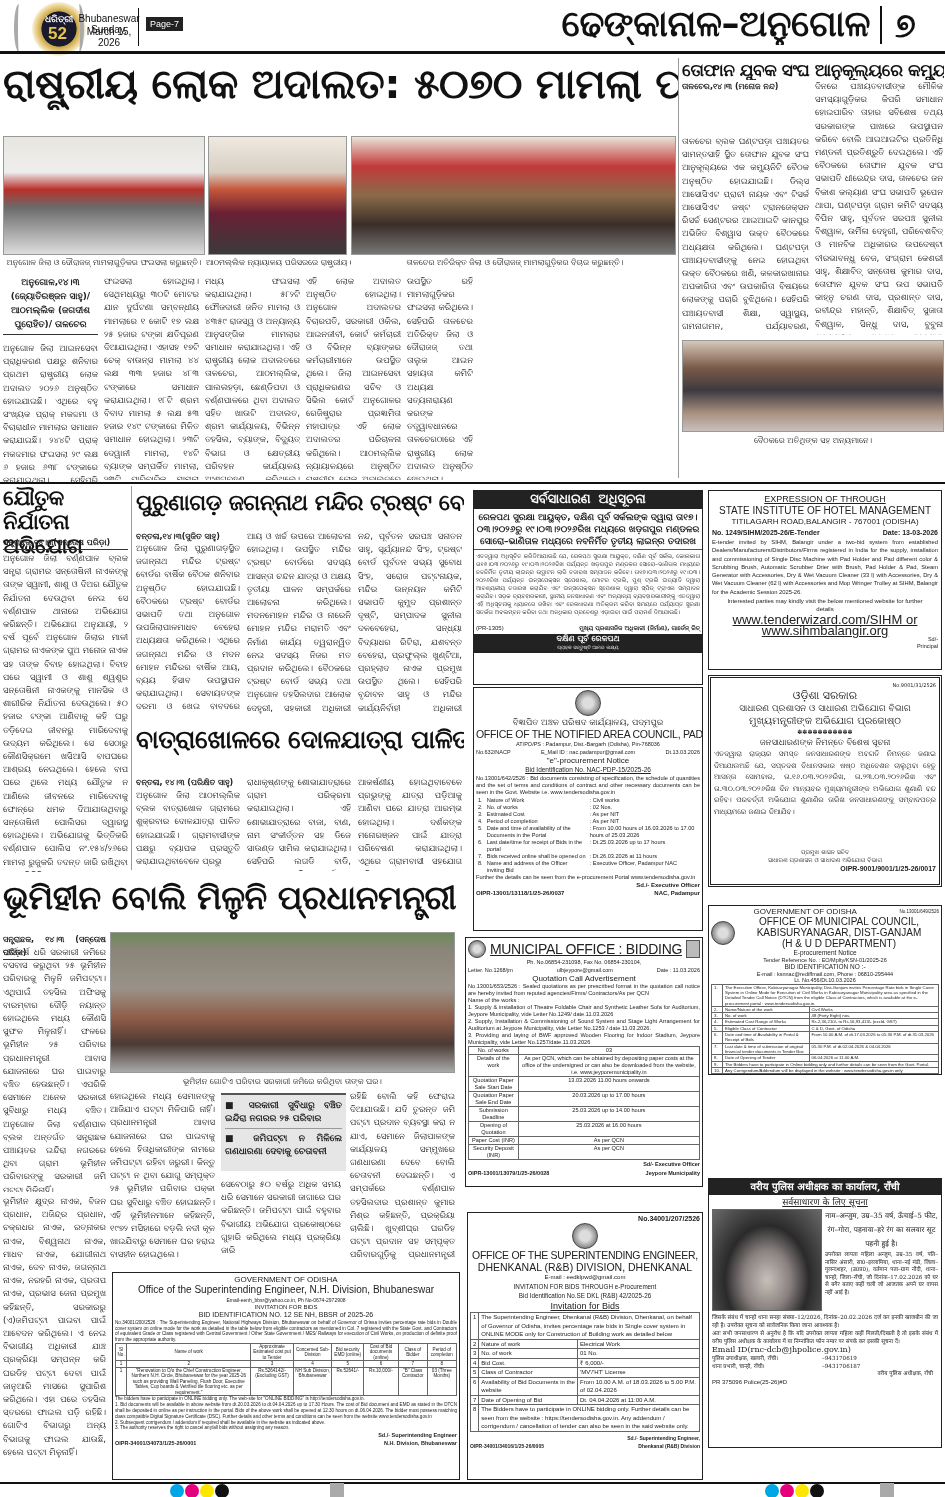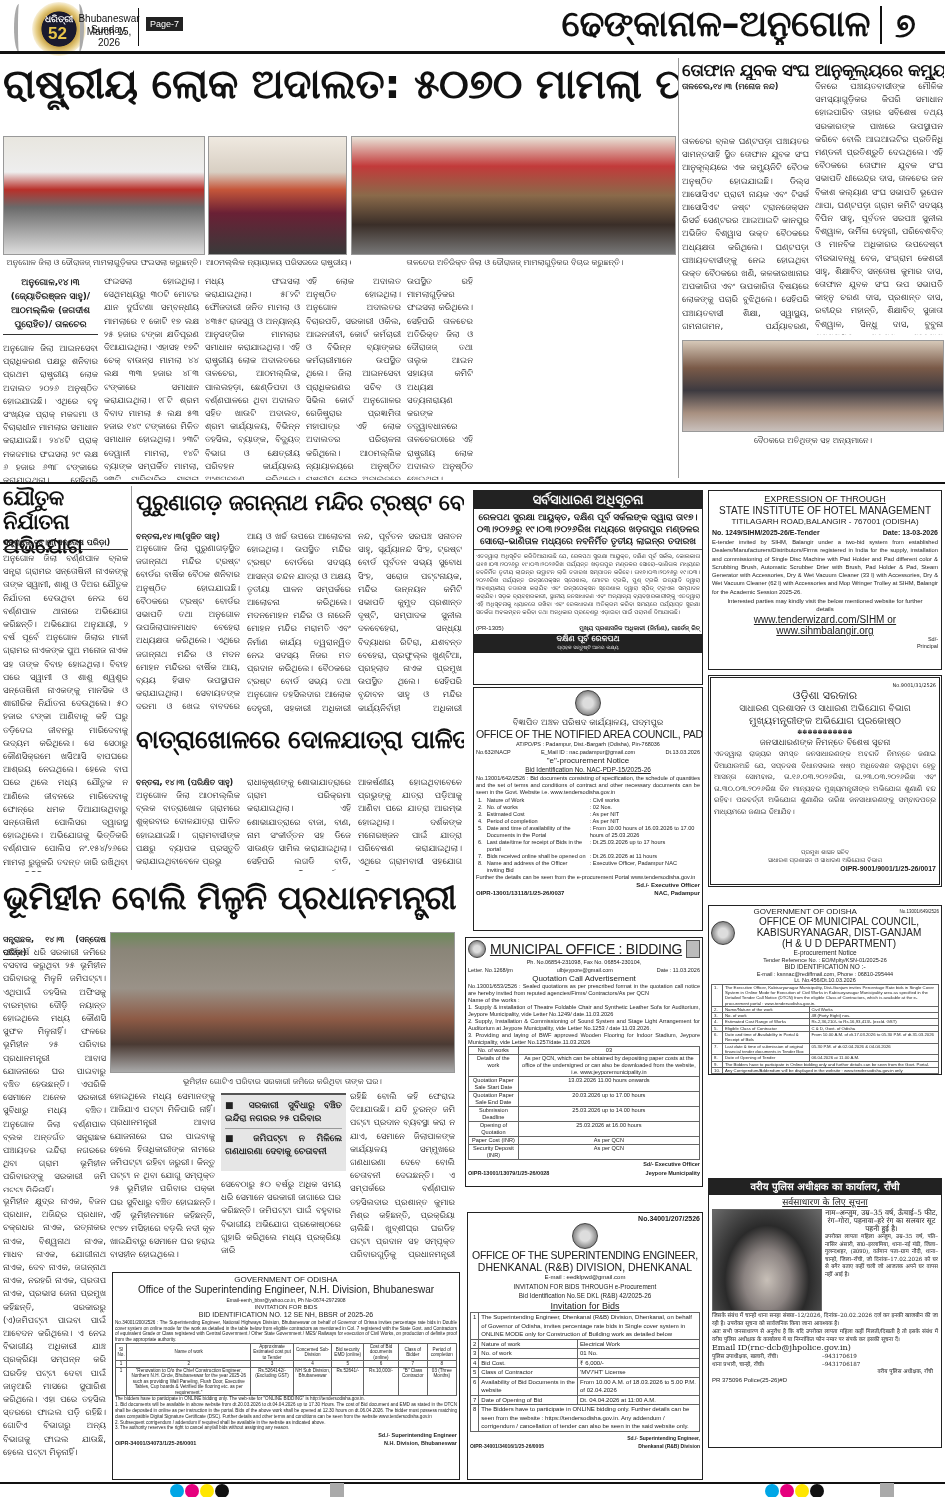--- a/index.html
+++ b/index.html
@@ -96,21 +96,21 @@
 <div class="abs col-text" style="left:110px;top:1090px;width:105px;height:180px;">ହୋଇଥିଲେ ମଧ୍ୟ ସେମାନଙ୍କୁ ଆଜିଯାଏ ପଟ୍ଟା ମିଳିପାରି ନାହିଁ। ପ୍ରଧାନମନ୍ତ୍ରୀ ଆବାସ ଯୋଜନାରେ ଘର ପାଇବାକୁ ହେଲେ ହିତାଧିକାରୀଙ୍କ ନାମରେ ଜମିପଟ୍ଟା ରହିବା ଜରୁରୀ। କିନ୍ତୁ ପଟ୍ଟା ନ ଥିବା ଯୋଗୁ ସମ୍ପୃକ୍ତ ୨୫ ଭୂମିହୀନ ପରିବାର ପକ୍କା ଘର ସୁବିଧାରୁ ବଞ୍ଚିତ ହୋଇଛନ୍ତି। ଏହି ଭୂମିହୀନମାନେ କହିଛନ୍ତି, ୧୯୭୨ ମସିହାରେ ବଡ଼ଲି ନଦୀ କୂଳ ଖାଇଯିବାରୁ ସେମାନେ ଘର ହରାଇ ବାସହୀନ ହୋଇଥିଲେ।</div>
 <div class="abs" style="left:221px;top:1093px;width:125px;height:78px;background:#e6e6e6;border-top:2px solid #555;padding:4px;">
   <div class="col-text" style="font-size:9px;line-height:13px;font-weight:bold;border-bottom:1px solid #999;padding-bottom:3px;">■ <span>ସରକାରୀ ସୁବିଧାରୁ ବଞ୍ଚିତ ଇନ୍ଦିରା ନଗରର ୨୫ ପରିବାର</span></div>
   <div class="col-text" style="font-size:9px;line-height:13px;font-weight:bold;padding-top:3px;">■ <span>ଜମିପଟ୍ଟା ନ ମିଳିଲେ ଗଣଧାରଣା ଦେବାକୁ ଚେତାବନୀ</span></div>
 </div>
 <div class="abs col-text" style="left:221px;top:1178px;width:120px;height:80px;">ସେବେଠାରୁ ୫୦ ବର୍ଷରୁ ଅଧିକ ସମୟ ଧରି ସେମାନେ ସରକାରୀ ଜାଗାରେ ଘର କରିଛନ୍ତି। ଜମିପଟ୍ଟା ପାଇଁ ବହୁବାର ବିଭାଗୀୟ ଅଭିଯୋଗ ପ୍ରକୋଷ୍ଠରେ ଗୁହାରି କରିଥିଲେ ମଧ୍ୟ ପ୍ରକ୍ରିୟା ଜାରି</div>
 <div class="abs col-text" style="left:350px;top:1090px;width:105px;height:170px;">ରହିଛି ବୋଲି କହି ଫେରାଇ ଦିଆଯାଉଛି। ଯଦି ତୁରନ୍ତ ଜମି ପଟ୍ଟା ପ୍ରଦାନ ବ୍ୟବସ୍ଥା କରା ନ ଯାଏ, ସେମାନେ ଜିଲାପାଳଙ୍କ କାର୍ଯ୍ୟାଳୟ ସମ୍ମୁଖରେ ଗଣଧାରଣା ଦେବେ ବୋଲି ଚେତାବନୀ ଦେଇଛନ୍ତି। ଏ ସମ୍ପର୍କରେ ବର୍ଣ୍ଣପାଳ ତହସିଲଦାର ପ୍ରଶାନ୍ତ କୁମାର ମିଶ୍ର କହିଛନ୍ତି, ପ୍ରକ୍ରିୟା ଚାଲିଛି। ଖୁବ୍‌ଶୀଘ୍ର ଘରଡିହ ପଟ୍ଟା ପ୍ରଦାନ ସହ ସମ୍ପୃକ୍ତ ପରିବାରଗୁଡ଼ିକୁ ପ୍ରଧାନମନ୍ତ୍ରୀ ଆବାସ ଯୋଗାଇ ଦିଆଯିବ।</div>
 <div class="abs col-text" style="left:3px;top:1195px;width:103px;height:295px;">ଭୂମିହୀନ କ୍ଷୁଦ୍ର ନାଏକ, ବିଜନ ପ୍ରଧାନ, ଅଜିନ୍ଦ୍ର ପ୍ରଧାନ, ଚକ୍ରଧର ନାଏକ, ରତ୍ନାକର ନାଏକ, ବିଶ୍ୱନାଥ ନାଏକ, ମାଧବ ନାଏକ, ଯୋଗୀନାଥ ନାଏକ, ଦେବ ନାଏକ, ଜଗନ୍ନାଥ ନାଏକ, ନରହରି ନାଏକ, ପ୍ରତାପ ନାଏକ, ପ୍ରଭାସ ଜେନା ପ୍ରମୁଖ କହିଛନ୍ତି, ସରକାରରୁ (ଏ)ଜମିପଟ୍ଟା ପାଇବା ପାଇଁ ଆବେଦନ କରିଥିଲେ। ଏ ନେଇ ବିଭାଗୀୟ ଅଧିକାରୀ ଯାଞ୍ଚ ପ୍ରକ୍ରିୟା ସମ୍ପନ୍ନ କରି ଘରଡିହ ପଟ୍ଟା ଦେବା ପାଇଁ ଜାନୁଆରି ମାସରେ ସୁପାରିଶ କରିଥିଲେ। ଏହା ପରେ ତହସିଲ ସ୍ତରରେ ଫାଇଲ ପଡ଼ି ରହିଛି। ଗୋଟିଏ ବିଭାଗରୁ ଅନ୍ୟ ବିଭାଗକୁ ଫାଇଲ ଯାଉଛି, ହେଲେ ପଟ୍ଟା ମିଳୁନାହିଁ।</div>
 
 <div class="abs ad" style="left:473px;top:490px;width:230px;height:195px;">
-  <div style="background:#222;color:#fff;text-align:center;font-size:13px;line-height:18px;font-weight:bold;font-family:Liberation Serif, serif;">ସର୍ବସାଧାରଣ ଅଧିସୂଚନା</div>
+  <div style="background:#222;color:#fff;text-align:center;font-size:13px;line-height:18px;font-weight:bold;font-family:Liberation Mono, monospace;">ସର୍ବସାଧାରଣ ଅଧିସୂଚନା</div>
   <div style="text-align:center;font-size:9px;line-height:12px;font-weight:bold;padding:2px;font-family:'DejaVu Sans',sans-serif;border-bottom:1px solid #555;">ରେଳପଥ ସୁରକ୍ଷା ଆୟୁକ୍ତ, ଦକ୍ଷିଣ ପୂର୍ବ ସର୍କଲଙ୍କ ଦ୍ୱାରା ତା୧୭।୦୩।୨୦୨୬ରୁ ୧୯।୦୩।୨୦୨୬ରିଖ ମଧ୍ୟରେ ଖଡ଼ଗପୁର ମଣ୍ଡଳର ସୋରୋ–ଭାଣିତାଳ ମଧ୍ୟରେ ନବନିର୍ମିତ ତୃତୀୟ ଲାଇନ୍‌ର ତଦାରଖ</div>
   <div style="font-size:5.8px;line-height:8px;padding:2px;height:74px;overflow:hidden;text-align:justify;font-family:'DejaVu Sans',sans-serif;">ଏତଦ୍ୱାରା ଅଧିସୂଚିତ କରିଦିଆଯାଉଛି ଯେ, ରେଳପଥ ସୁରକ୍ଷା ଆୟୁକ୍ତ, ଦକ୍ଷିଣ ପୂର୍ବ ସର୍କଲ, କୋଲକାତା ତା୧୭।୦୩।୨୦୨୬ରୁ ୧୯।୦୩।୨୦୨୬ରିଖ ପର୍ଯ୍ୟନ୍ତ ଖଡ଼ଗପୁର ମଣ୍ଡଳର ସୋରୋ–ଭାଣିତାଳ ମଧ୍ୟରେ ନବନିର୍ମିତ ତୃତୀୟ ଲାଇନ୍‌ର ଉଦ୍ଘାଟନ ଲାଗି ତଦାରଖ ସମ୍ପାଦନ କରିବେ। ତା୧୭।୦୩।୨୦୨୬ରୁ ୧୯।୦୩।୨୦୨୬ରିଖ ପର୍ଯ୍ୟନ୍ତ ଇନ୍ସପେକ୍ସନ ସ୍ପେଶାଲ, ମୋଟର ଟ୍ରଲି, ପୁଶ୍ ଟ୍ରଲି ଇତ୍ୟାଦି ଦ୍ୱାରା ଆବଶ୍ୟକୀୟ ତଦାରଖ କରାଯିବ ଏବଂ ଇନ୍ସପେକ୍ସନ ସ୍ପେଶାଲ ଦ୍ୱାରା ସ୍ପିଡ୍ ଟ୍ରାଏଲ ସମ୍ପାଦନ କରାଯିବ। ସଡ଼କ ବ୍ୟବହାରକାରୀ, ସ୍ଥାନୀୟ ଜନସାଧାରଣ ଏବଂ ଅନ୍ୟାନ୍ୟ ବ୍ୟବହାରକାରୀଙ୍କୁ ଏତଦ୍ୱାରା ଏହି ଅଧିସୂଚନାକୁ ଧ୍ୟାନରେ ରଖିବା ଏବଂ ରେଳଧାରଣା ଅତିକ୍ରମ କରିବା ସମୟରେ ପର୍ଯ୍ୟାପ୍ତ ସୁରକ୍ଷା ସତର୍କତା ଅବଲମ୍ବନ କରିବା ତଥା ଅନଧିକାର ପ୍ରବେଶରୁ ଏଡ଼ାଇବା ପାଇଁ ପରାମର୍ଶ ଦିଆଯାଉଛି।</div>
   <div style="display:flex;justify-content:space-between;padding:0 2px;font-size:6px;">
     <span>(PR-1305)</span>
     <span style="font-weight:bold;font-family:'DejaVu Sans',sans-serif;">ମୁଖ୍ୟ ପ୍ରଶାସନିକ ଅଧିକାରୀ (ନିର୍ମାଣ), ଗାର୍ଡେନ୍ ରିଚ୍</span>
   </div>
   <div style="background:#222;color:#fff;text-align:center;margin-top:2px;padding:1px;">
     <div style="font-size:8px;font-weight:bold;font-family:'DejaVu Sans',sans-serif;">ଦକ୍ଷିଣ ପୂର୍ବ ରେଳପଥ</div>
     <div style="font-size:5px;font-family:'DejaVu Sans',sans-serif;">ଗ୍ରାହକ ସନ୍ତୁଷ୍ଟି ଆମର ଲକ୍ଷ୍ୟ</div>
   </div>
@@ -119,21 +119,21 @@
 <div class="abs ad" style="left:708px;top:490px;width:234px;height:180px;padding:3px;border-width:1px;">
   <div class="center uline" style="font-size:9px;line-height:11px;">EXPRESSION OF THROUGH</div>
   <div class="center" style="font-size:10px;line-height:12px;">STATE INSTITUTE OF HOTEL MANAGEMENT</div>
   <div class="center" style="font-size:8px;line-height:10px;">TITILAGARH ROAD,BALANGIR - 767001 (ODISHA)</div>
   <div style="display:flex;justify-content:space-between;font-weight:bold;font-size:7px;line-height:11px;">
     <span>No. 1249/SIHM/2025-26/E-Tender</span>
     <span>Date: 13-03-2026</span>
   </div>
   <div style="font-size:5.8px;line-height:8.3px;text-align:justify;">E-tender invited by SIHM, Balangir under a two-bid system from established Dealers/Manufacturers/Distributors/Firms registered in India for the supply, installation and commissioning of Single Disc Machine with Pad Holder and Pad different color &amp; Scrubbing Brush, Automatic Scrubber Drier with Brush, Pad Holder &amp; Pad, Steam Generator with Accessories, Dry &amp; Wet Vacuum Cleaner (33 l) with Accessories, Dry &amp; Wet Vacuum Cleaner (62 l) with Accessories and Mop Wringer Trolley at SIHM, Balangir for the Academic Session 2025-26.</div>
   <div class="center" style="font-size:6px;line-height:8px;padding:1px 14px;">Interested parties may kindly visit the below mentioned website for further details</div>
-  <div class="center uline" style="font-size:10px;line-height:11px;">www.tenderwizard.com/SIHM  or  www.sihmbalangir.org</div>
+  <div class="center uline" style="font-size:13px;line-height:11px;">www.tenderwizard.com/SIHM  or  www.sihmbalangir.org</div>
   <div style="text-align:right;font-size:5.5px;line-height:7px;">
     <div>Sd/-</div>
     <div>Principal</div>
   </div>
 </div>
 
 <div class="abs ad" style="left:473px;top:687px;width:230px;height:244px;padding:2px;">
   <div class="emblem"></div>
   <div class="center" style="font-size:8.5px;line-height:12px;font-family:'DejaVu Sans',sans-serif;">ବିଜ୍ଞାପିତ ଅଞ୍ଚଳ ପରିଷଦ କାର୍ଯ୍ୟାଳୟ, ପଦ୍ମପୁର</div>
   <div class="center bold" style="font-size:10.5px;line-height:12px;letter-spacing:-0.3px;white-space:nowrap;">OFFICE OF THE NOTIFIED AREA COUNCIL, PADAMPUR</div>
@@ -473,21 +473,21 @@
     </span>
   </div>
 </div>
 
 <div class="abs ad" style="left:708px;top:1178px;width:234px;height:270px;padding:0;font-family:'DejaVu Serif',serif;">
   <div style="background:#222;color:#fff;text-align:center;font-size:10px;line-height:16px;font-weight:bold;">वरीय पुलिस अधीक्षक का कार्यालय, राँची</div>
   <div class="center bold uline" style="font-size:9px;line-height:14px;">सर्वसाधारण के लिए सूचना</div>
   <div style="display:flex;padding:0 3px;">
     <div style="width:110px;height:102px;flex-shrink:0;background:radial-gradient(ellipse at 50% 70%,#c8c0b8 0%,#8a8280 30%,#2a2a2a 55%,#6a6a6a 100%);border:1px solid #666;"></div>
     <div style="padding-left:3px;">
-      <div class="center" style="font-size:7.3px;line-height:8px;">नाम–अन्जुम, उम्र–35 वर्ष, ऊँचाई–5 फीट, रंग–गोरा, पहनावा–हरे रंग का सलवार सूट पहनी हुई है।</div>
+      <div class="center" style="font-size:7.3px;line-height:14px;">नाम–अन्जुम, उम्र–35 वर्ष, ऊँचाई–5 फीट, रंग–गोरा, पहनावा–हरे रंग का सलवार सूट पहनी हुई है।</div>
       <div style="font-size:5.6px;line-height:7.5px;text-align:justify;height:62px;overflow:hidden;">उपरोक्त लापता महिला अन्जुम, उम्र–35 वर्ष, पति–नासिर अंसारी, सा0–इरलामिया, थाना–नई मंडी, जिला–गुलन्दशहर, (उ0प्र0), वर्तमान पता–ग्राम नौदी, थाना–चान्हो, जिला–राँची, जो दिनांक–17.02.2026 को घर से बगैर बताए कहीं चली जो आजतक अपने घर वापस नहीं आई है।</div>
     </div>
   </div>
   <div style="font-size:5.6px;line-height:7.5px;text-align:justify;padding:1px 3px;">जिसके संबंध में चान्हो थाना सनहा संख्या–12/2026, दिनांक–20.02.2026 दर्ज कर इनकी खाजबीन की जा रही है। उपरोक्त सूचना को सार्वजनिक किया जाना आवश्यक है।</div>
   <div style="font-size:5.6px;line-height:7.5px;text-align:justify;padding:0 3px;">अतः सभी जनसाधारण से अनुरोध है कि यदि उपरोक्त लापता महिला कहीं मिलती/दिखती है तो इसके संबंध में वरीय पुलिस अधीक्षक के कार्यालय में या निम्नांकित फोन नम्बर पर संपर्क कर इसकी सूचना दें।</div>
   <div class="bold" style="font-size:8px;line-height:10px;padding:0 3px;">Email ID(rnc-dcb@jhpolice.gov.in)</div>
   <div id="police-contacts" style="font-size:5.6px;line-height:7.5px;padding:0 3px;">
       <div style="display: flex;">
         <span style="width: 110px;">पुलिस उपाधीक्षक, खलारी, राँची।</span>
         <span>–943170619</span>

